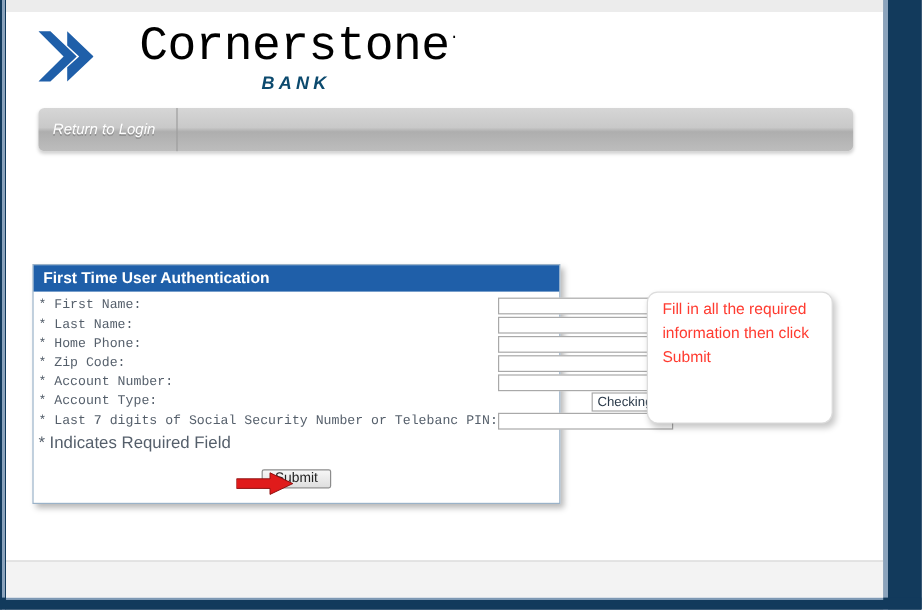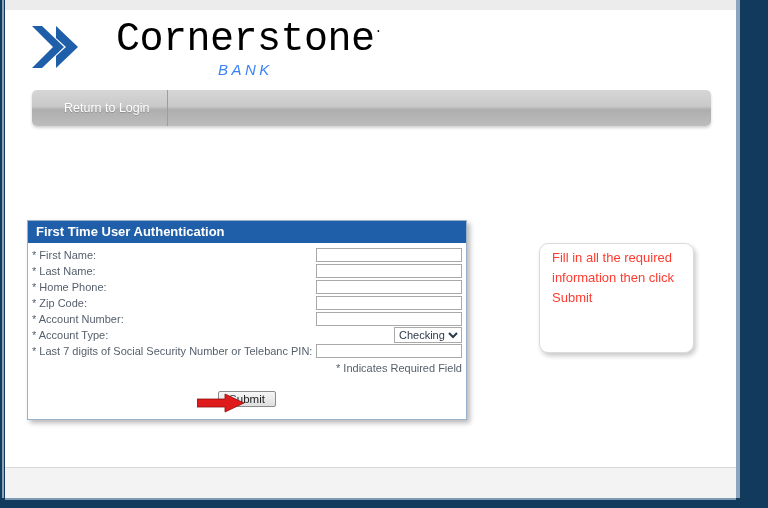--- a/index.html
+++ b/index.html
@@ -101,53 +101,54 @@
   #logo-wordmark .tm {
     font-size: 13px;
     vertical-align: top;
     line-height: 22px;
   }
   #logo-sub {
     position: absolute;
     left: 186px;
     top: 43px;
     font-family: "Liberation Sans", sans-serif;
-    font-weight: normal;
+    font-weight: bold;
     font-style: italic;
     font-size: 15px;
     letter-spacing: 3.5px;
-    color: #3b82f6;
+    color: #0c4a6e;
     text-align: center;
   }
 
   
   #navbar {
     position: absolute;
     left: 27px;
     top: 90px;
     width: 679px;
     height: 36px;
     border-radius: 5px;
     background: linear-gradient(to bottom, #d6d6d6 0%, #c9c9c9 45%, #aeaeae 55%, #bdbdbd 100%);
     box-shadow: 0 2px 3px rgba(0,0,0,0.18);
     box-sizing: border-box;
   }
   #nav-item-return {
     position: absolute;
-    left: 20px;
+    left: 0;
     top: 0;
     height: 36px;
     line-height: 36px;
     padding: 0 18px 12px 12px;
     color: #ffffff;
     font-size: 12.5px;
     border-right: 1px solid #9d9d9d;
     box-sizing: border-box;
     cursor: pointer;
     text-shadow: 0 1px 0 rgba(0,0,0,0.18);
+    font-style: italic;
   }
 
   
   #page-title {
     position: absolute;
     left: 18px;
     top: 198px;
     font-size: 14px;
     font-weight: bold;
     color: #2c3e50;
@@ -184,20 +185,21 @@
   table.form-table td {
     padding: 0;
     vertical-align: middle;
   }
   td.label-cell {
     font-size: 11px;
     color: #555f6b;
     white-space: nowrap;
     height: 16px;
     padding-left: 2px;
+    font-family: Liberation Mono, monospace;
   }
   td.field-cell {
     width: 150px;
     text-align: right;
   }
   input.txt {
     width: 146px;
     height: 14px;
     font-size: 11px;
     font-family: "Liberation Sans", sans-serif;
@@ -213,26 +215,25 @@
     font-size: 11px;
     font-family: "Liberation Sans", sans-serif;
     height: 16px;
     border: 1px solid #a9a9a9;
     background: #ffffff;
     color: #2b3a4a;
     box-sizing: border-box;
     margin: 0;
   }
   td.note-cell {
-    font-size: 11px;
+    font-size: 14px;
     color: #555f6b;
     padding-top: 4px;
     padding-left: 2px;
     height: 18px;
-    text-align: right;
   }
   #submit-row {
     text-align: center;
     padding: 14px 0 12px 0;
     position: relative;
   }
   #submit-button {
     font-family: "Liberation Sans", sans-serif;
     font-size: 11.5px;
     color: #222;

